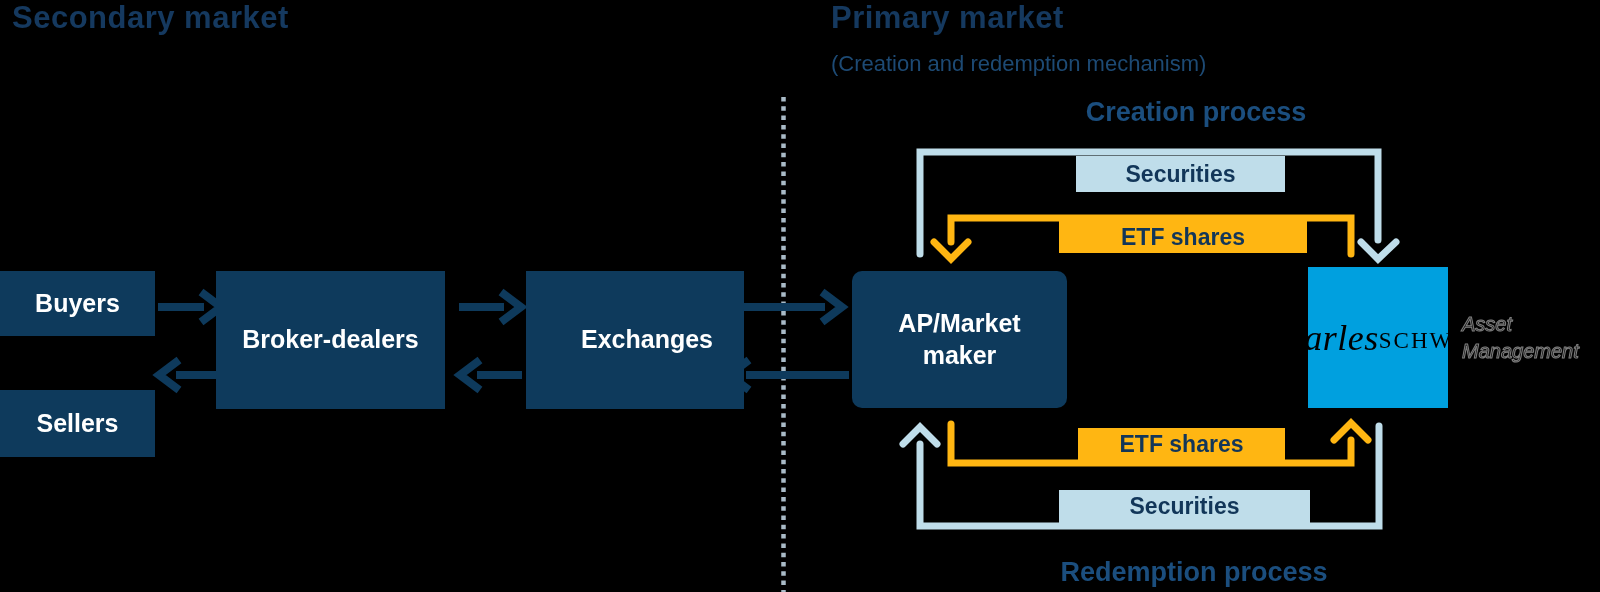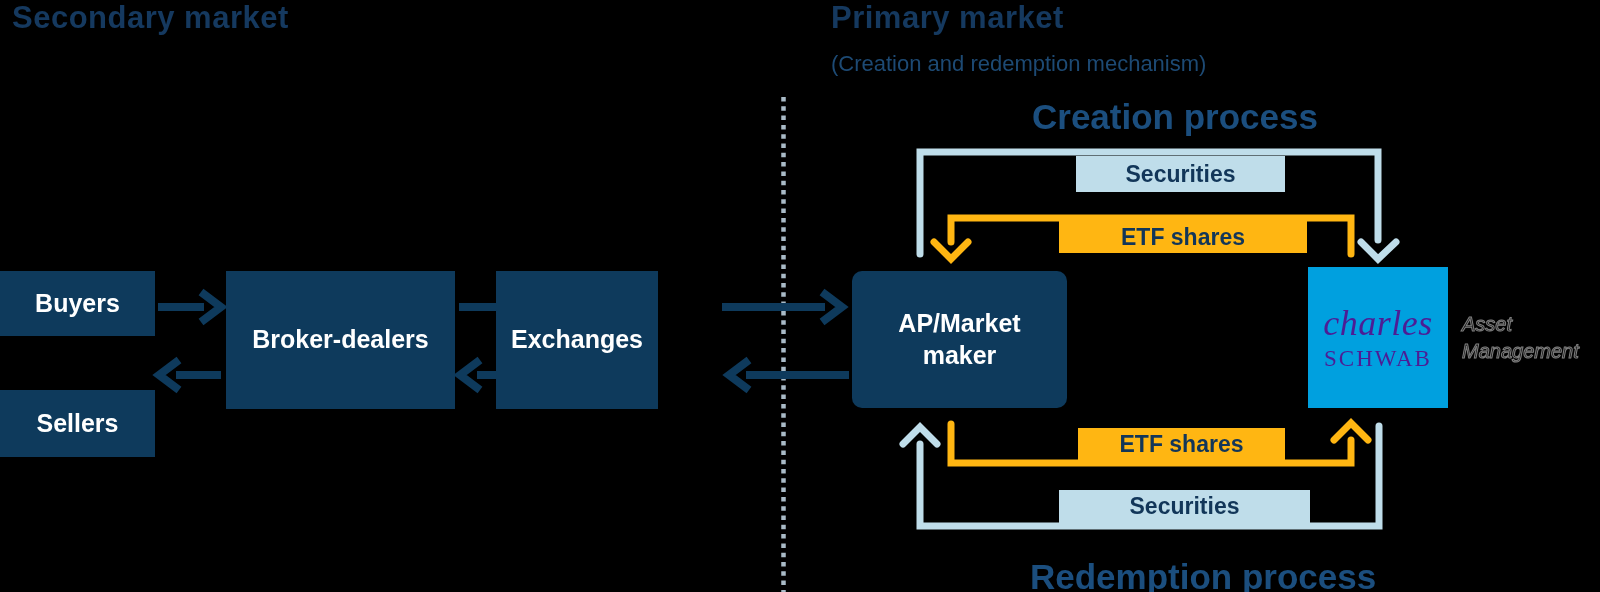--- a/index.html
+++ b/index.html
@@ -13,39 +13,39 @@
   .abs{position:absolute;}
   .market-title{
     font-size:31px;font-weight:700;letter-spacing:.5px;
     color:var(--title-navy,#15395f);white-space:nowrap;line-height:1;
   }
   .subtitle{
     font-size:22px;font-weight:400;color:var(--subtitle-blue,#1d4a74);
     white-space:nowrap;line-height:1;
   }
   .process-title{
-    font-size:35px;font-weight:600;color:var(--process-blue,#1b4e7e);
-    text-align:center;white-space:nowrap;line-height:1;
+    font-size:27px;font-weight:600;color:var(--process-blue,#1b4e7e);
+    text-align:center;white-space:nowrap;line-height:1;margin-left:24px;
   }
   .node{
     background:var(--navy,#0e3a5c);color:var(--node-text,#fff);
     display:flex;align-items:center;justify-content:center;
     font-size:25px;font-weight:600;text-align:center;line-height:1.25;
   }
   .flow-label{
     display:flex;align-items:center;justify-content:center;
     font-size:23px;font-weight:600;color:var(--label-text,#123659);
     line-height:1;white-space:nowrap;margin-left:8px;
   }
   .bg-lightblue{background:var(--light-blue,#bfddea);}
   .bg-orange{background:var(--orange,#ffb612);}
 
   .schwab{
-    background:var(--schwab-blue,#00a0df);color:#4c1d95;
-    display:flex;flex-direction:column;align-items:center;justify-content:center;
+    background:var(--schwab-blue,#00a0df);color:#000000;
+    display:flex;align-items:center;justify-content:center;
     font-family:"Liberation Serif","DejaVu Serif",serif;text-align:center;
   }
   .schwab .charles{font-style:italic;font-size:36px;line-height:1;letter-spacing:.5px;}
   .schwab .schwab-caps{font-size:23px;line-height:1;letter-spacing:2px;margin-top:6px;}
   .asset{
     font-size:20px;line-height:1.35;font-weight:400;
     color:#141414;-webkit-text-stroke:1px #7d7d7d;
     text-shadow:0 0 1px rgba(150,150,150,.8);
   }
 
@@ -118,24 +118,24 @@
   <div class="abs subtitle" style="left:831px;top:53px;">(Creation and redemption mechanism)</div>
   <div class="abs process-title" style="left:1032px;top:99px;width:280px;">Creation process</div>
   <div class="abs process-title" style="left:1030px;top:559px;width:280px;">Redemption process</div>
 
   <div class="abs node" style="left:0;top:271px;width:155px;height:65px;">
     <span>Buyers</span>
   </div>
   <div class="abs node" style="left:0;top:342px;width:155px;height:67px;margin-top:48px;">
     <span>Sellers</span>
   </div>
-  <div class="abs node" style="left:226px;top:271px;width:229px;height:138px;text-align:center;">
+  <div class="abs node" style="left:216px;top:271px;width:229px;height:138px;text-align:center;">
     <span>Broker-dealers</span>
   </div>
-  <div class="abs node" style="left:496px;top:271px;width:162px;height:138px;">
+  <div class="abs node" style="left:526px;top:271px;width:194px;height:138px;padding-left:24px;">
     <span>Exchanges</span>
   </div>
 
   <div class="abs node" style="left:852px;top:271px;width:215px;height:137px;border-radius:10px;">
     <span style="width:150px;">AP/Market maker</span>
   </div>
   <div class="abs schwab" style="left:1308px;top:267px;width:140px;height:141px;">
     <span class="charles">charles</span>
     <span class="schwab-caps">SCHWAB</span>
   </div>

